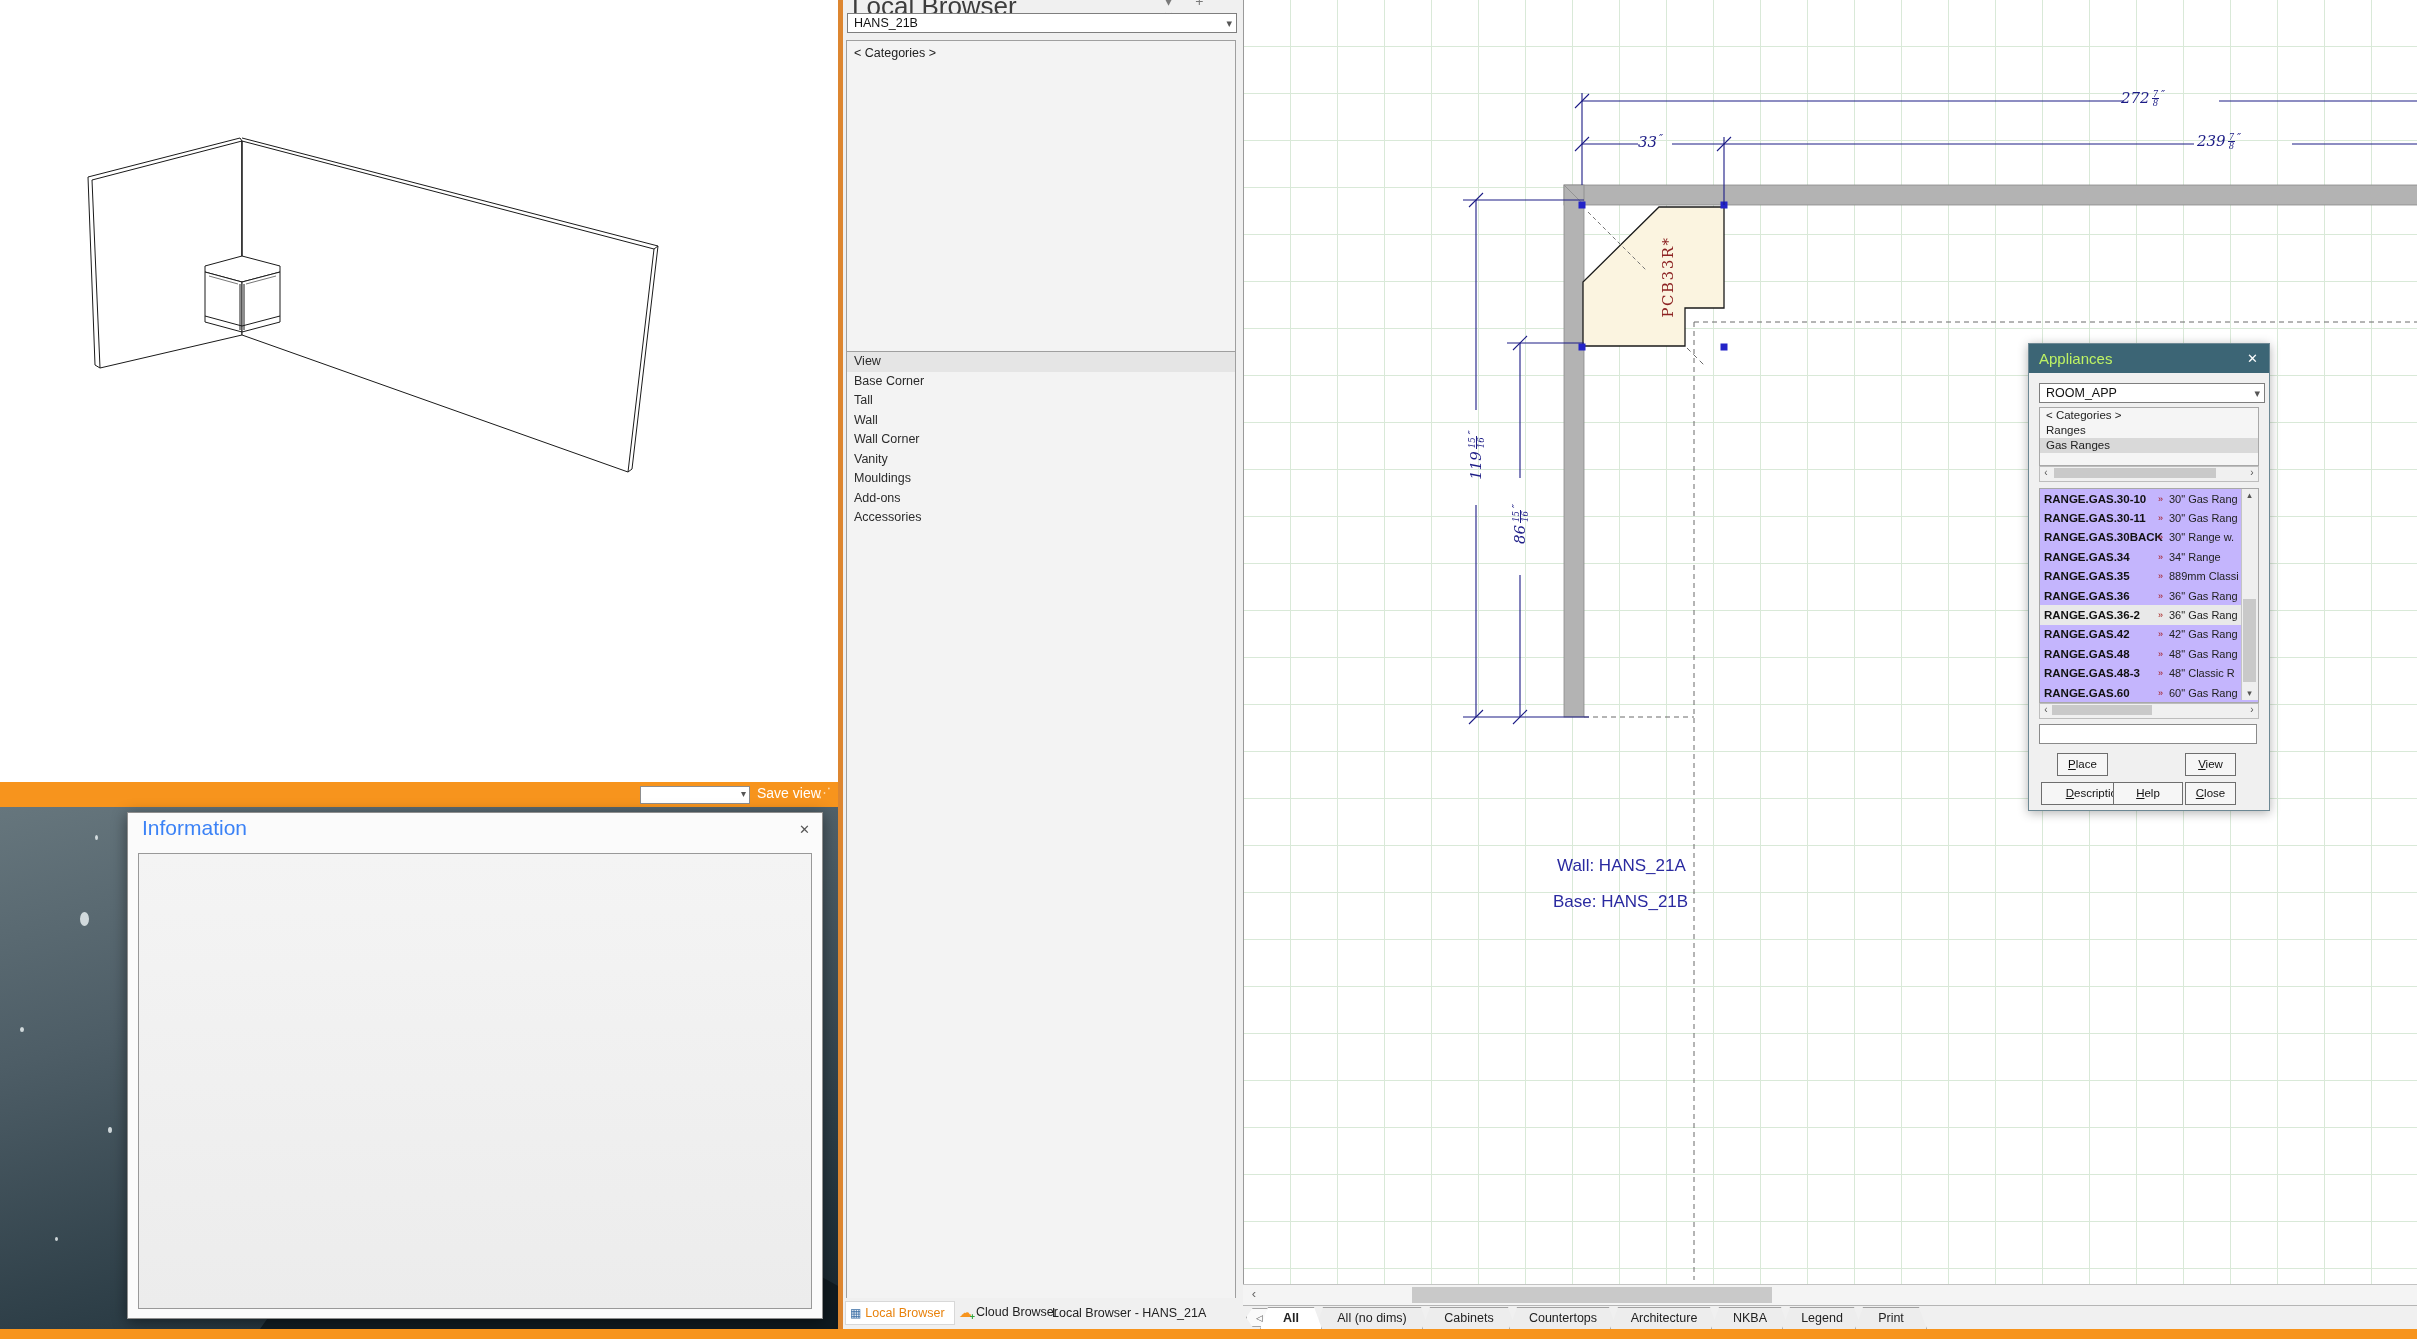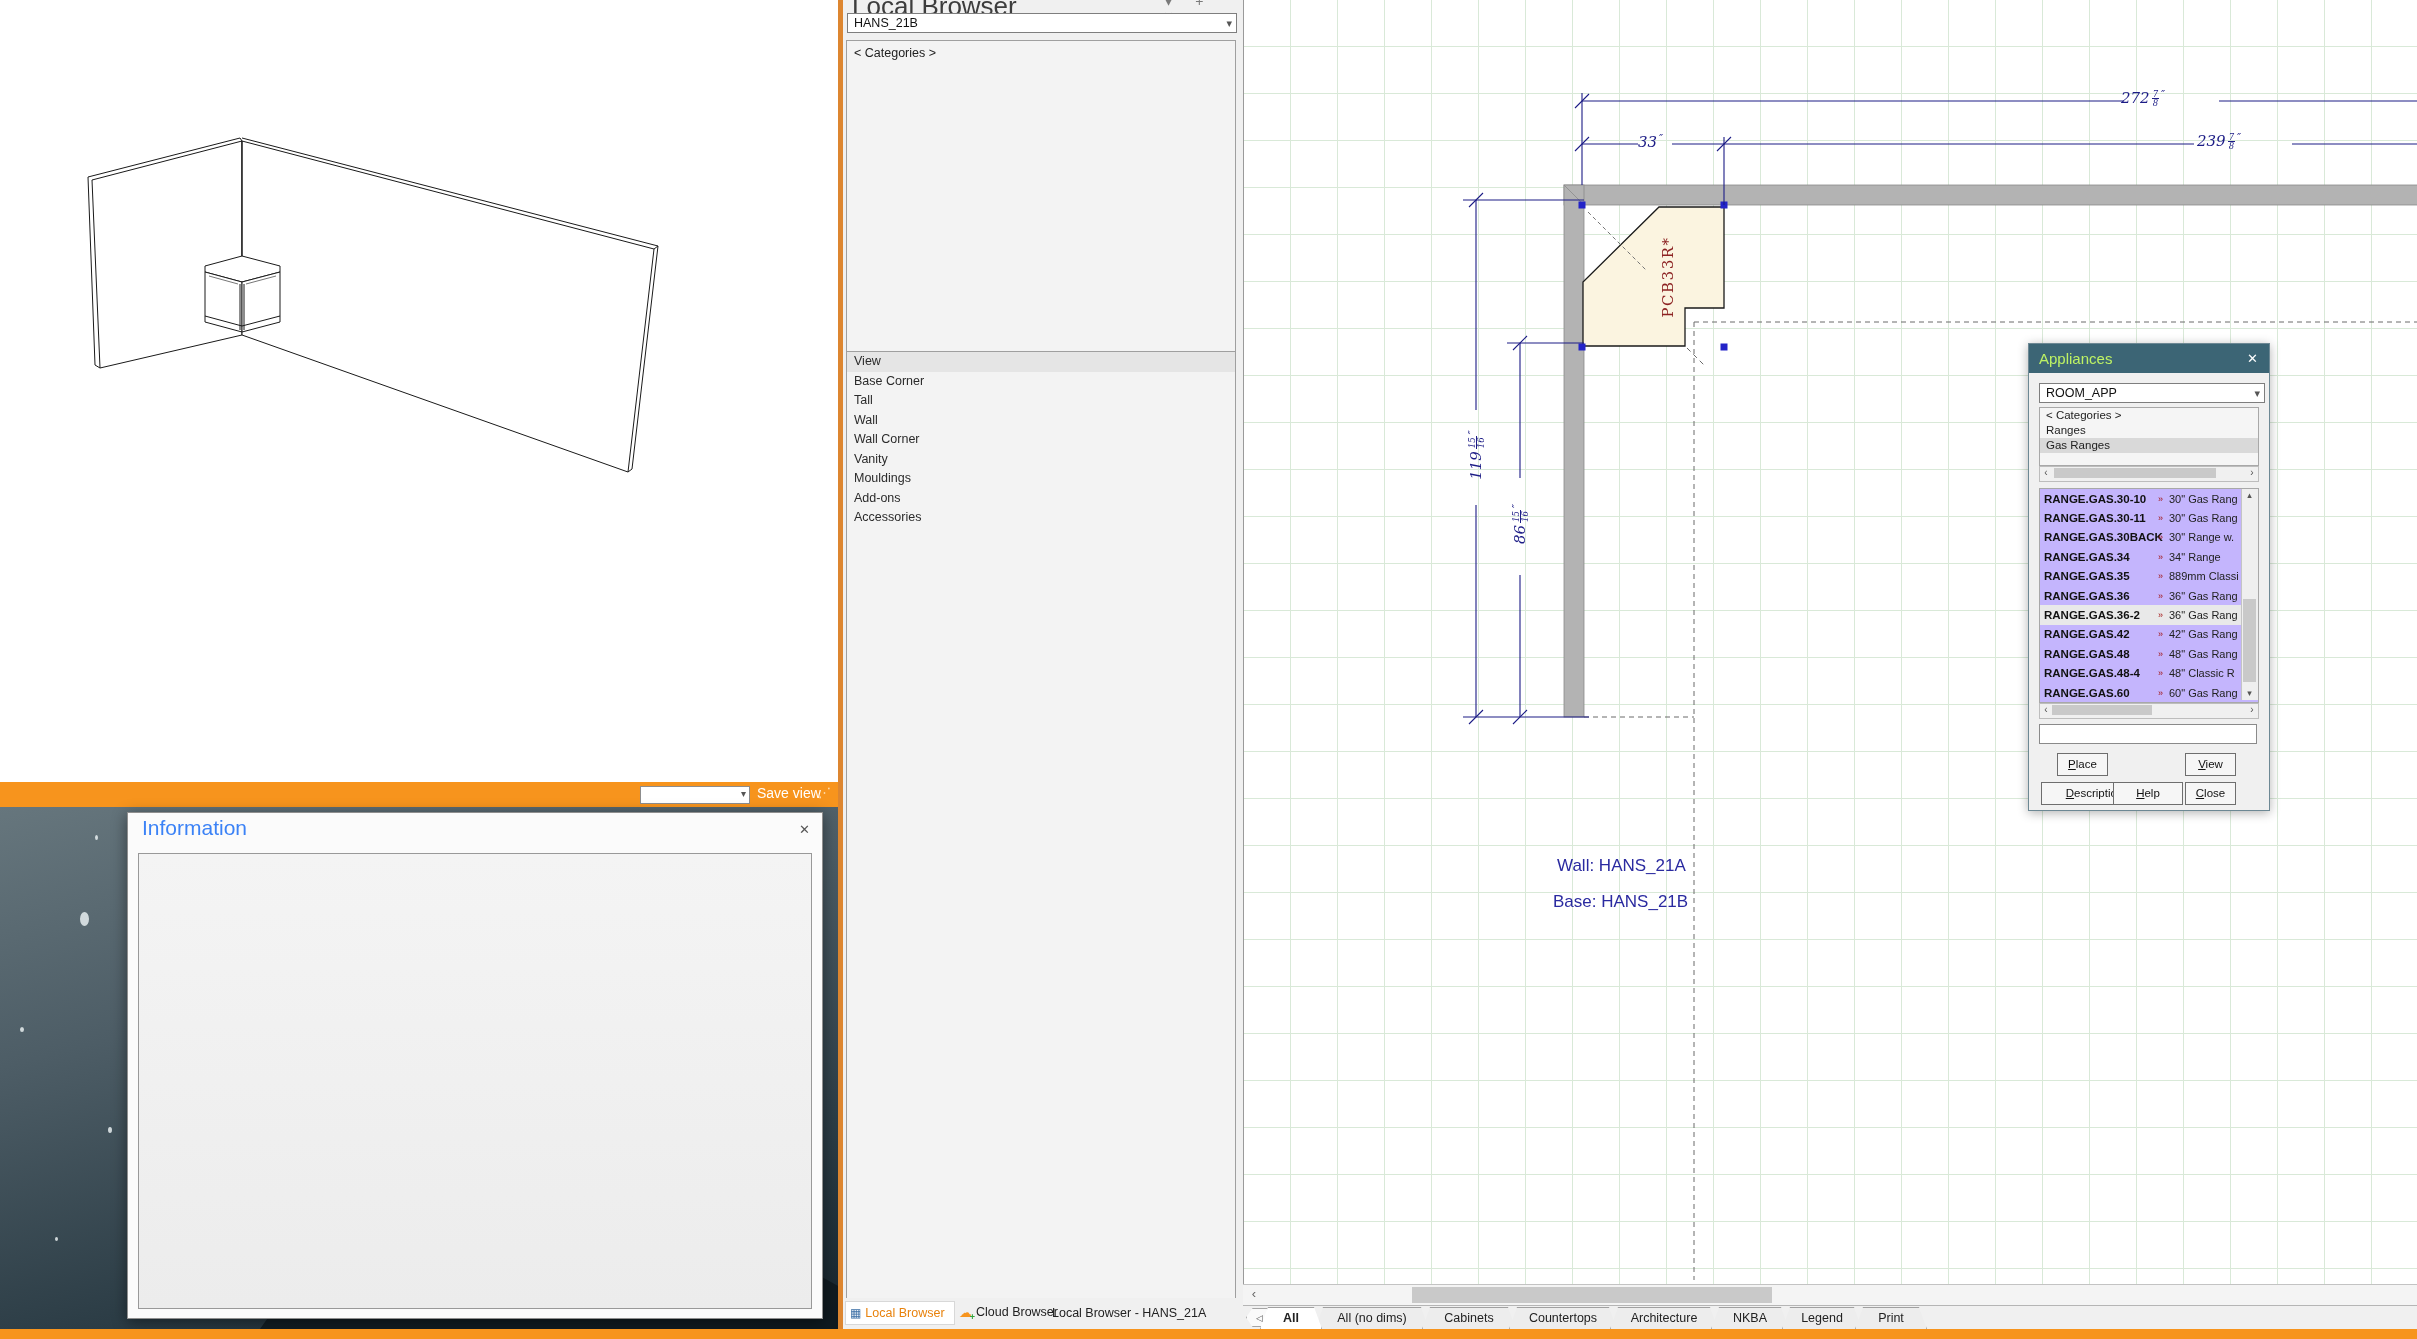--- a/index.html
+++ b/index.html
@@ -375,21 +375,21 @@
       <span class="code">RANGE.GAS.42</span>
         <span class="ar">»</span>
         <span class="desc">42" Gas Rang</span>
       </div>
     <div class="app-row">
       <span class="code">RANGE.GAS.48</span>
         <span class="ar">»</span>
         <span class="desc">48" Gas Rang</span>
       </div>
     <div class="app-row">
-      <span class="code">RANGE.GAS.48-4</span>
+      <span class="code">RANGE.GAS.48-3</span>
         <span class="ar">»</span>
         <span class="desc">48" Classic R</span>
       </div>
     <div class="app-row">
       <span class="code">RANGE.GAS.60</span>
         <span class="ar">»</span>
         <span class="desc">60" Gas Rang</span>
       </div>
     <div id="app-vscroll">
       <div class="a u">▴</div>

